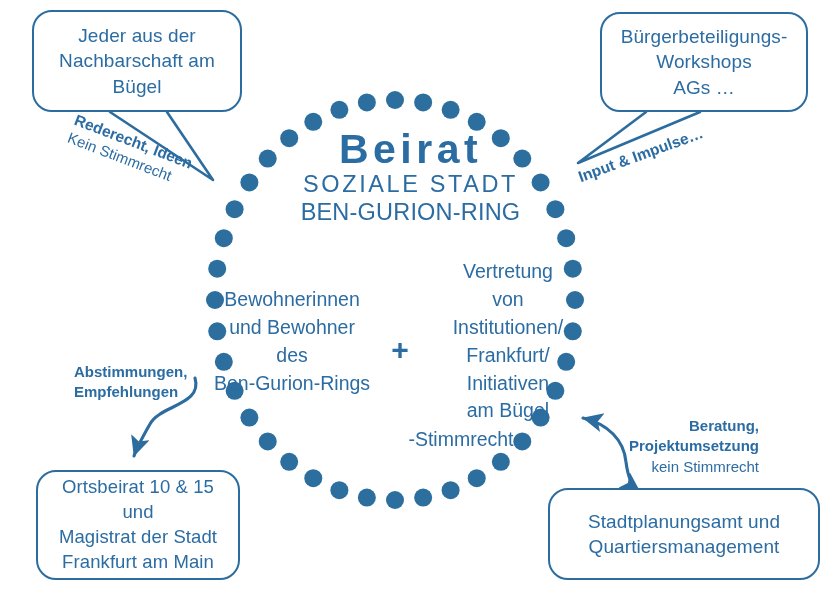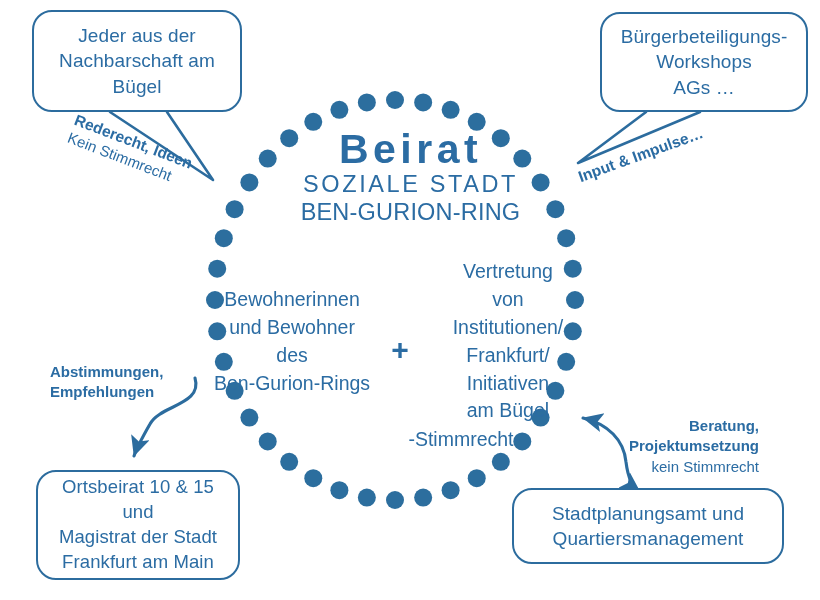--- a/index.html
+++ b/index.html
@@ -39,21 +39,21 @@
     line-height: 1.34;
     font-size: 19px;
     letter-spacing: 0.1px;
   }
   .box .lines { width: 100%; padding: 0 10px; }
   .box .ln { display: block; white-space: nowrap; }
 
   #bubble-neighbourhood { left: 32px;  top: 10px;  width: 210px; height: 102px; }
   #bubble-participation { left: 600px; top: 12px;  width: 208px; height: 100px; }
   #box-local-council    { left: 36px;  top: 470px; width: 204px; height: 110px; font-size: 18.5px; }
-  #box-planning-office  { left: 512px; top: 488px; width: 272px; height: 76px; }
+  #box-planning-office  { left: 548px; top: 488px; width: 272px; height: 92px; }
 
   
   #center-title {
     position: absolute;
     left: 243px;
     top: 128px;
     width: 335px;
     text-align: center;
     color: #2B6CA3;
   }
@@ -145,21 +145,21 @@
   }
 
   #cap-abstimmungen {
     left: 50px;
     top: 362px;
     font-size: 15px;
     font-weight: bold;
     line-height: 1.35;
     text-align: left;
   }
-  #cap-abstimmungen .ln { display: block; }
+  #cap-abstimmungen .ln { display: block; margin-left: 24px; }
 
   #cap-beratung {
     left: 629px;
     top: 416px;
     font-size: 15px;
     font-weight: bold;
     line-height: 1.35;
     text-align: right;
   }
   #cap-beratung .ln { display: block; }

